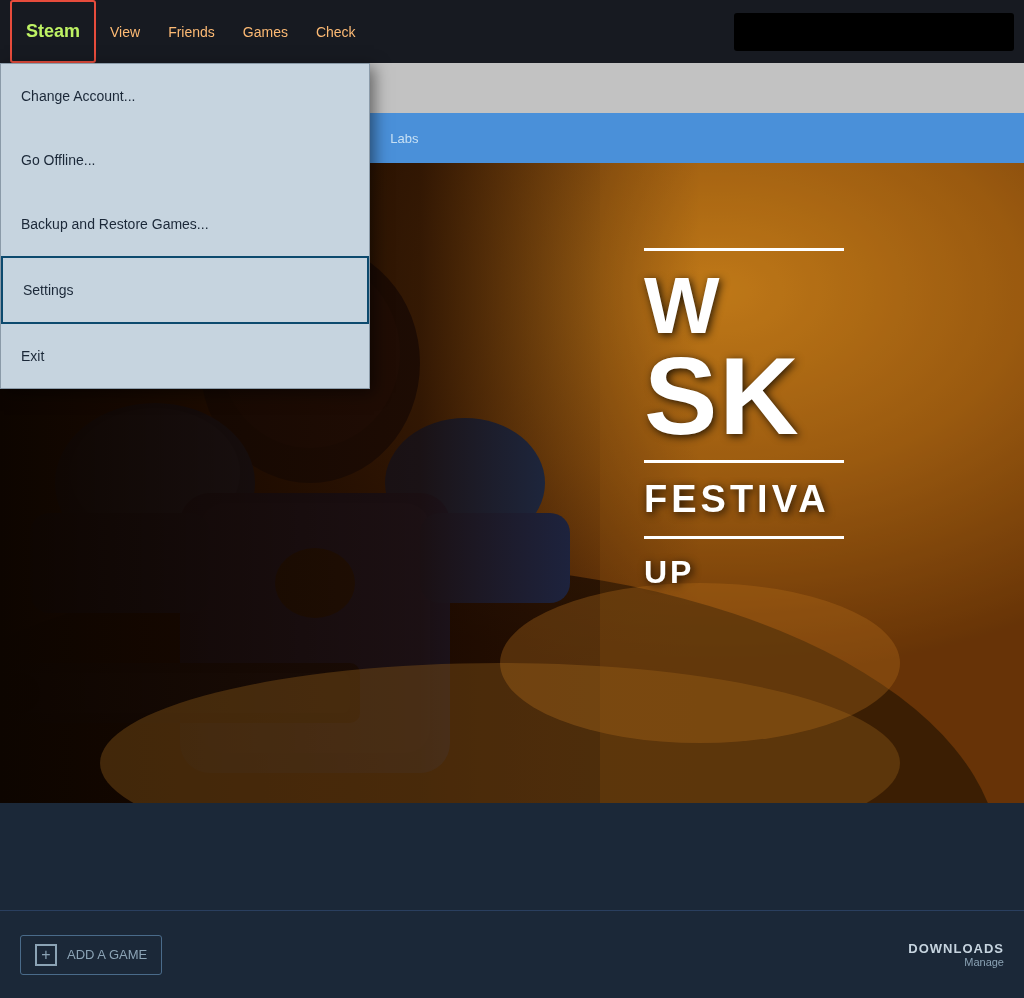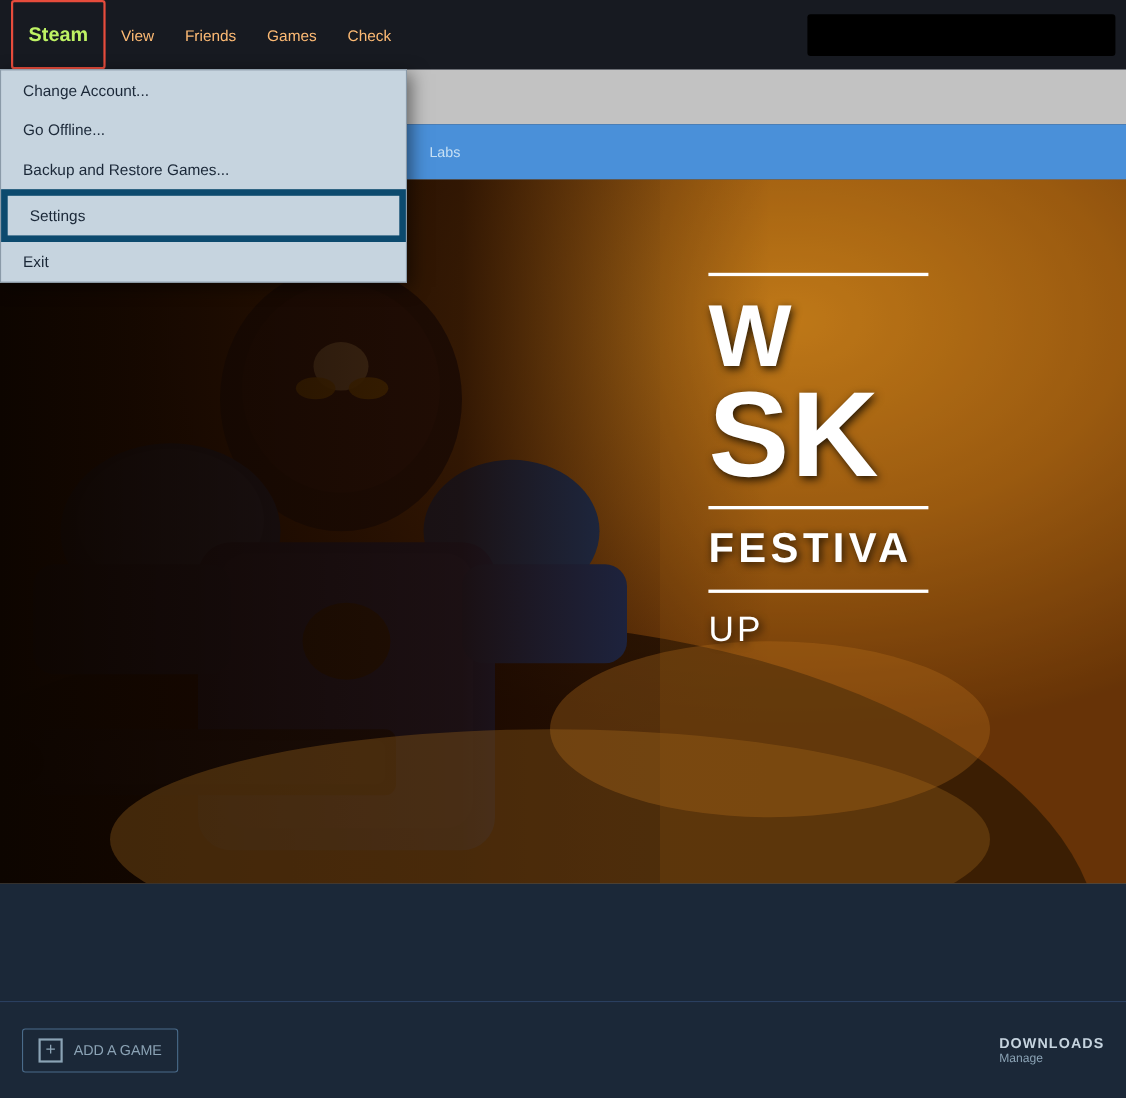--- a/index.html
+++ b/index.html
@@ -165,49 +165,49 @@
     .hero-subtitle {
       font-size: 38px;
       font-weight: 700;
       color: #fff;
       letter-spacing: 4px;
       text-shadow: 2px 2px 8px rgba(0,0,0,0.8);
     }
 
     .hero-subtitle2 {
       font-size: 32px;
-      font-weight: 400;
+      font-weight: 700;
       color: #fff;
       letter-spacing: 3px;
       text-shadow: 2px 2px 8px rgba(0,0,0,0.8);
     }
 
     
     .dropdown-overlay {
       position: absolute;
       top: 63px;
       left: 0;
       width: 370px;
       background: #c6d4df;
       z-index: 1000;
       border: 1px solid #8a9aa8;
       box-shadow: 4px 4px 15px rgba(0,0,0,0.5);
     }
 
     .dropdown-item {
-      padding: 10px 20px;
+      padding: 24px 20px;
       font-size: 14px;
       color: #1b2838;
       cursor: pointer;
       display: flex;
       align-items: center;
     }
 
     .dropdown-item.settings-item {
-      border: 6px solid #0c4a6e;
+      border: 2px solid #0c4a6e;
       background: #c6d4df;
     }
 
     
     .bottom-bar {
       position: absolute;
       bottom: 0;
       width: 100%;
       height: 88px;
       background: #1b2838;
@@ -236,20 +236,21 @@
       display: flex;
       align-items: center;
       justify-content: center;
       font-size: 16px;
       color: #8ba3b5;
       flex-shrink: 0;
     }
 
     .downloads-section {
       margin-left: auto;
+      text-align: right;
       cursor: pointer;
     }
 
     .downloads-label {
       color: #c6d4df;
       font-size: 13px;
       font-weight: bold;
       letter-spacing: 1px;
     }
 

